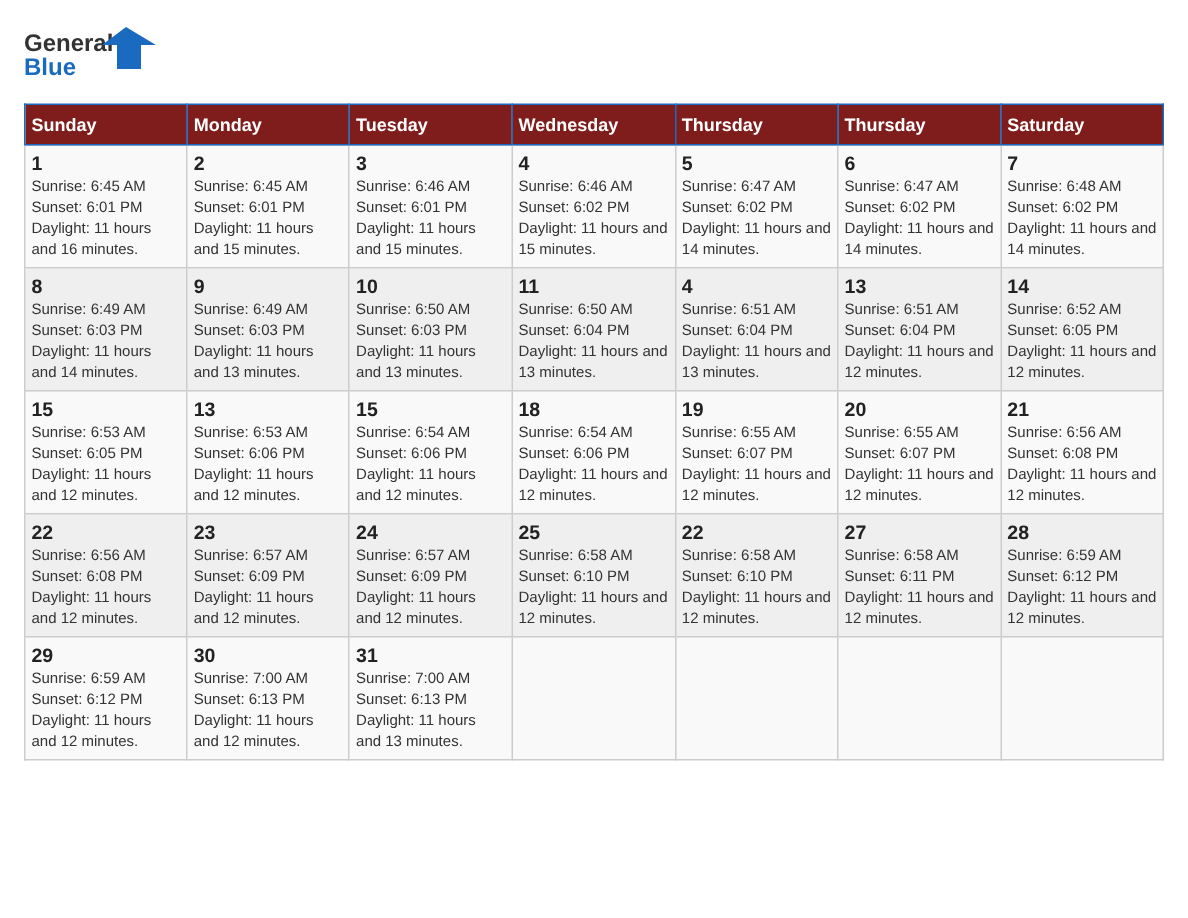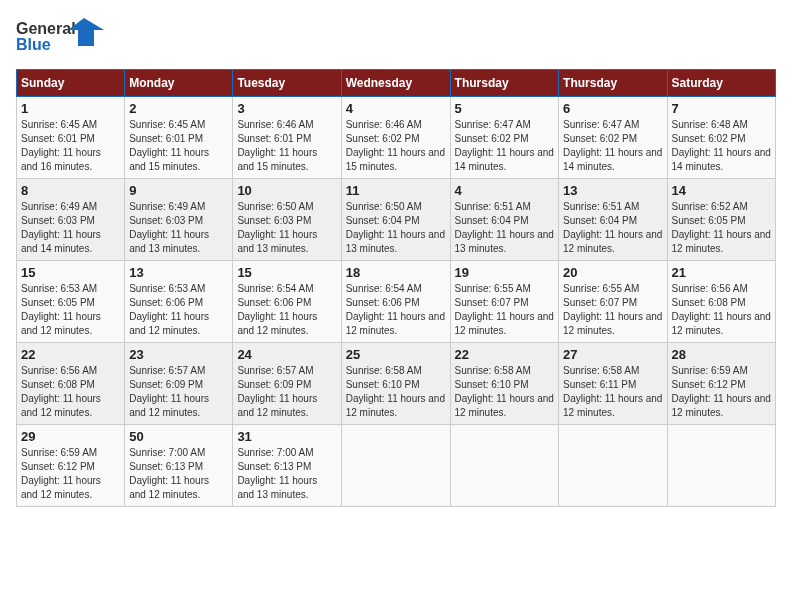--- a/index.html
+++ b/index.html
@@ -283,21 +283,21 @@
         </td>
       </tr>
       <tr>
         <td>
           <span class="day-number">29</span>
           <div class="day-info" style="white-space: pre-line;">Sunrise: 6:59 AM
 Sunset: 6:12 PM
 Daylight: 11 hours and 12 minutes.</div>
         </td>
         <td>
-          <span class="day-number">50</span>
+          <span class="day-number">30</span>
           <div class="day-info" style="white-space: pre-line;">Sunrise: 7:00 AM
 Sunset: 6:13 PM
 Daylight: 11 hours and 12 minutes.</div>
         </td>
         <td>
           <span class="day-number">31</span>
           <div class="day-info" style="white-space: pre-line;">Sunrise: 7:00 AM
 Sunset: 6:13 PM
 Daylight: 11 hours and 13 minutes.</div>
         </td>

